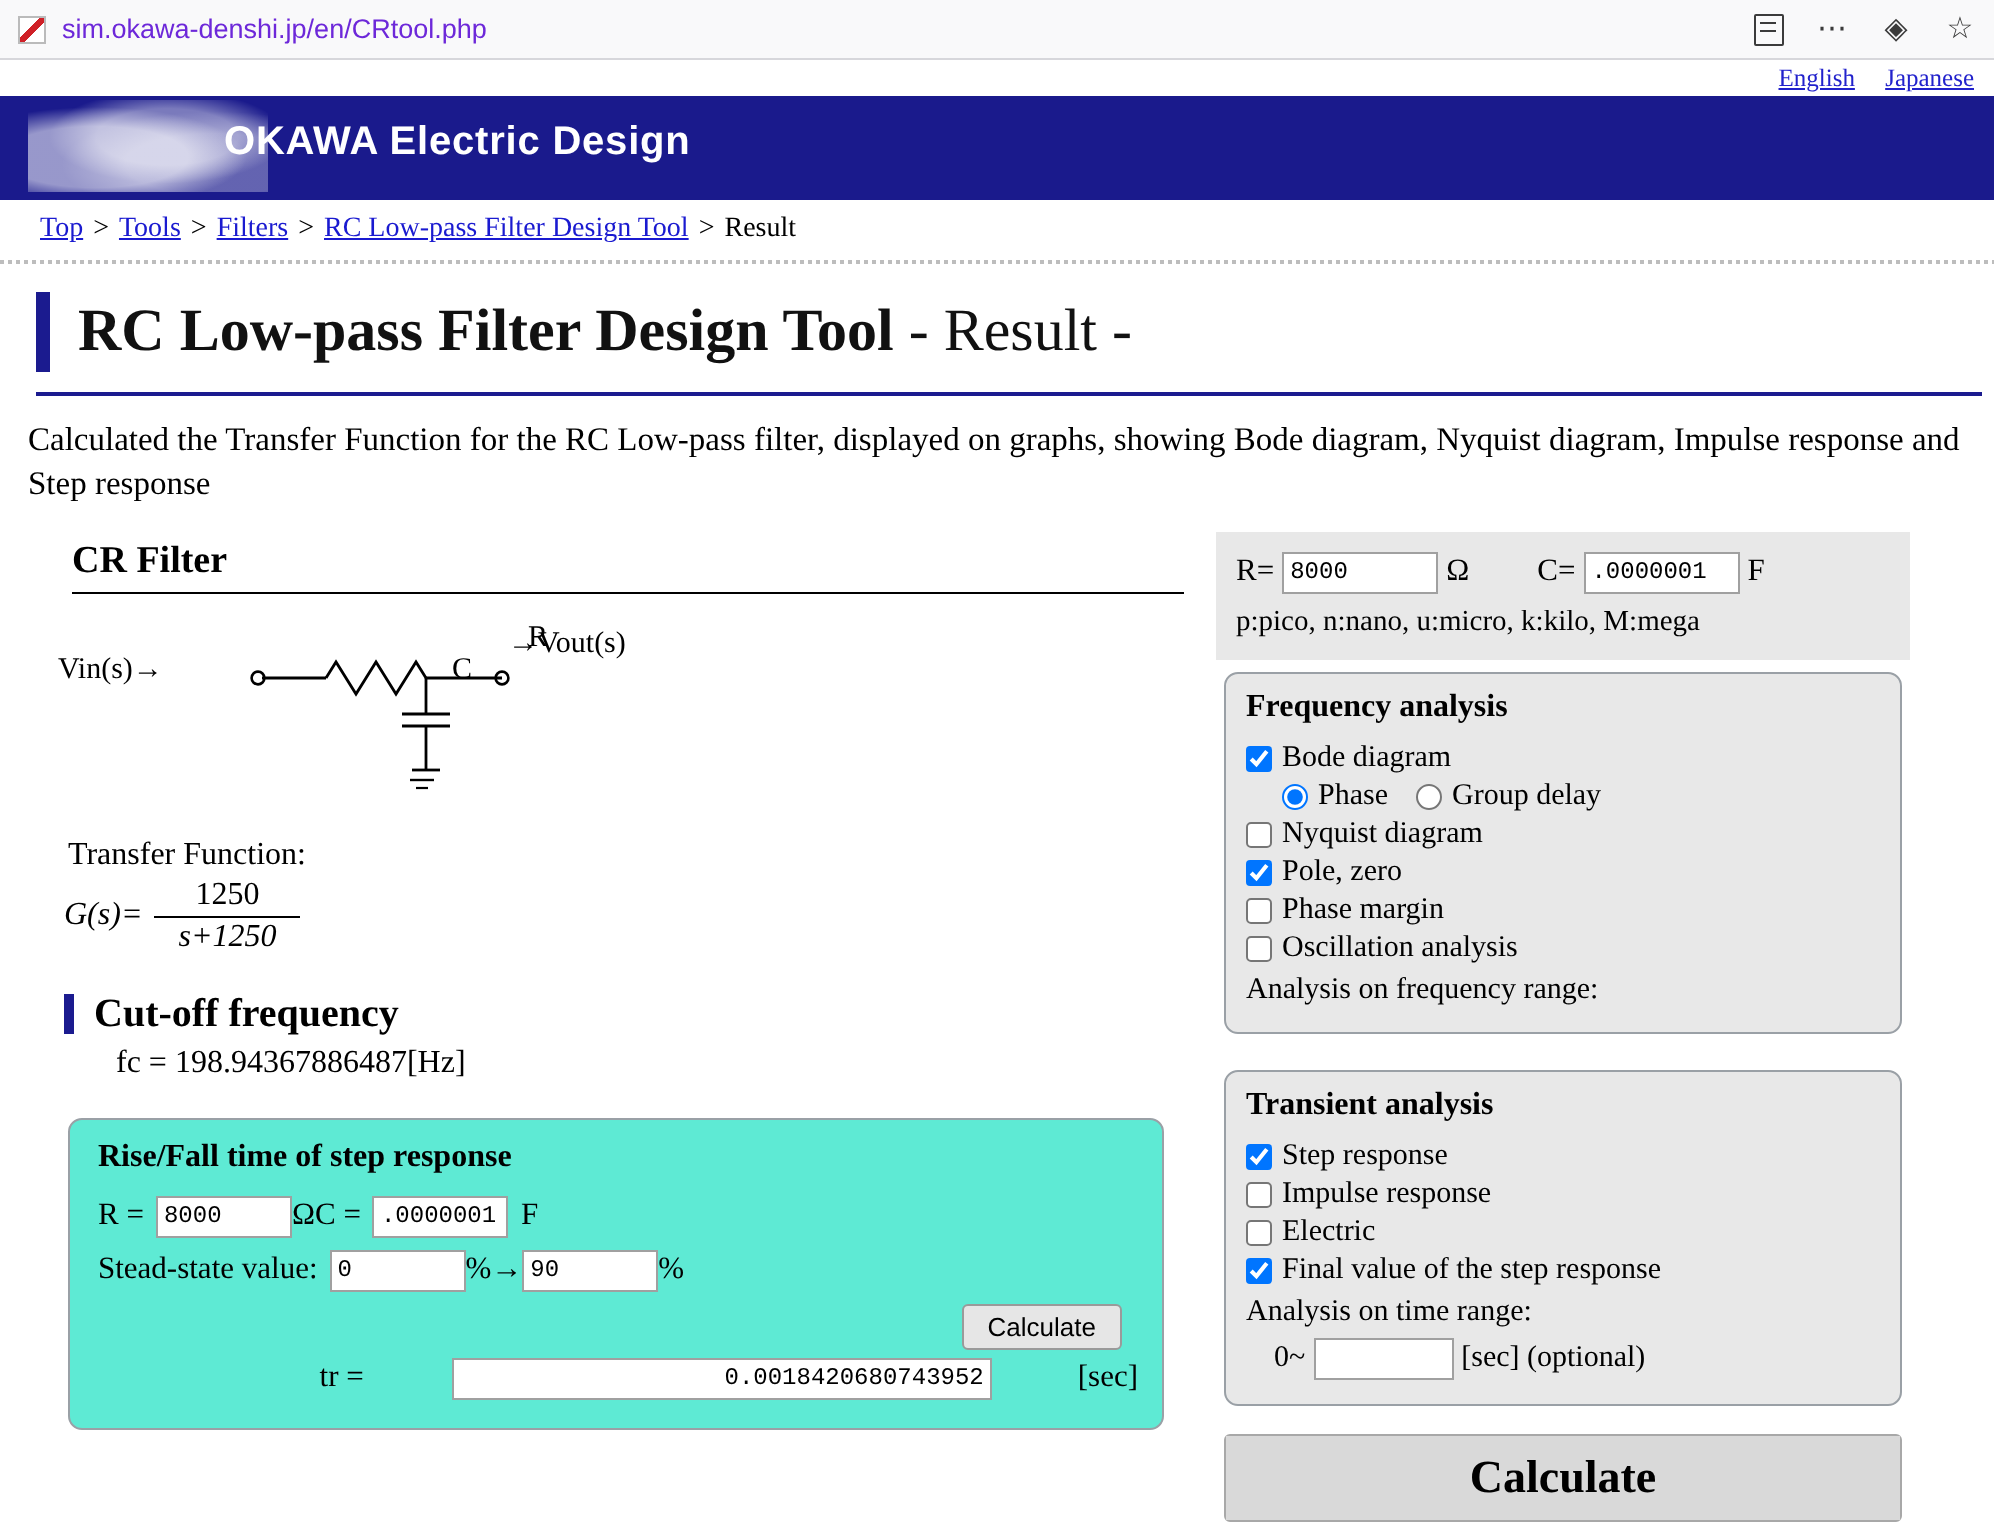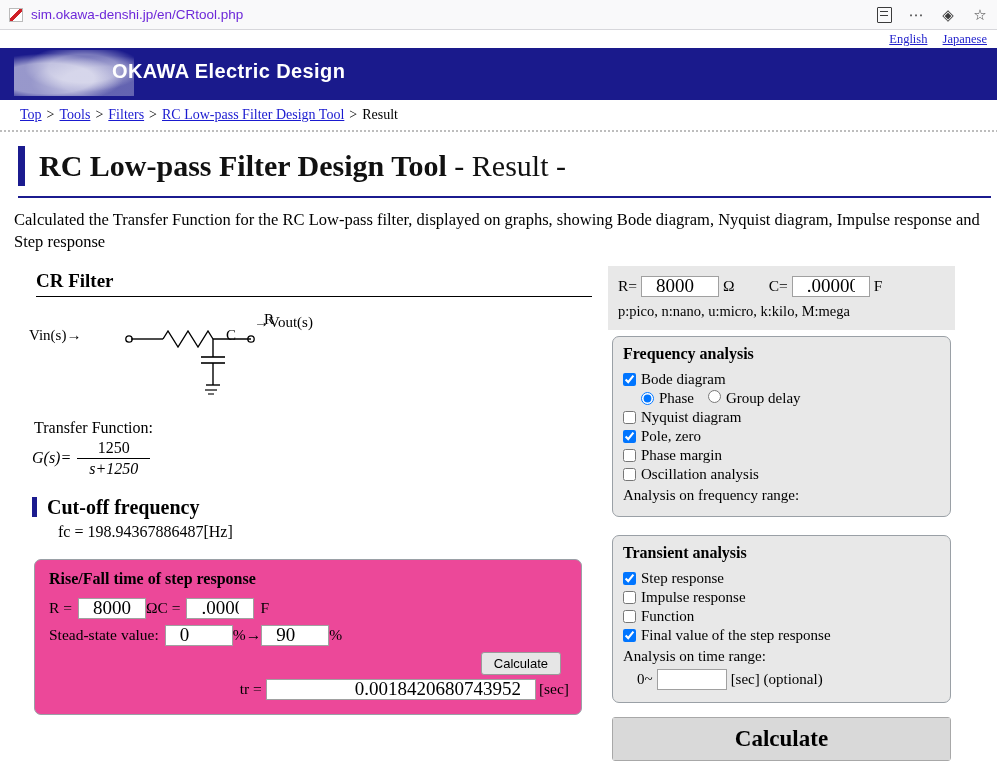--- a/index.html
+++ b/index.html
@@ -240,32 +240,32 @@
   .cutoff-title { font-size: 20px; font-weight: bold; }
   .cutoff-val { font-size: 16px; margin: 4px 0 0 44px; }
 
   .risefall-box {
     margin: 18px 0 0 20px;
     width: 548px;
     border: 1px solid #9aa0a6;
     border-radius: 7px;
     padding: 10px 12px 14px 12px;
     box-sizing: border-box;
-    background: #ec4899;
+    background: #5eead4;
   }
   .risefall-title { font-size: 16px; font-weight: bold; margin: 0 0 10px 2px; }
   .rf-line { font-size: 15.5px; margin: 0 0 6px 2px; display: flex; align-items: center; }
   .rf-line .gap { display: inline-block; width: 6px; }
 
   input[type="text"] {
-    font-family: Liberation Serif, serif;
-    font-size: 19px;
+    font-family: Liberation Mono, monospace;
+    font-size: 12px;
     border: 1px solid #a0a0a0;
     background: #fff;
-    padding: 1px 14px;
+    padding: 1px 3px;
     box-sizing: border-box;
     height: 21px;
   }
   .inp-r { width: 68px; }
   .inp-c { width: 68px; }
   .inp-steady { width: 68px; }
   .inp-90 { width: 68px; }
 
   .calc-small-wrap { text-align: right; margin: 6px 8px 2px 0; }
   button.calc-small {
@@ -276,20 +276,21 @@
     border: 1px solid #9a9a9a;
     border-radius: 3px;
     cursor: pointer;
   }
   .tr-line {
     display: flex;
     align-items: center;
     justify-content: flex-end;
     font-size: 15.5px;
     margin-top: 4px;
+    gap: 40px;
   }
   .tr-line .tr-input {
     width: 270px;
     text-align: right;
     margin: 0 3px 0 4px;
   }
 
   
   .rc-top {
     background: #e8e8e8;
@@ -512,21 +513,21 @@
         <label class="chk-row">
           <input type="checkbox" checked="" style="">
           <span>Bode diagram</span>
         </label>
 
         <div class="chk-row indent">
           <label style="display:flex;align-items:center;">
             <input type="radio" name="phasegrp" checked="" style="">
             <span>Phase</span>
           </label>
-          <label class="radio-2" style="display:flex;">
+          <label class="radio-2" style="display:flex;align-items:center;">
             <input type="radio" name="phasegrp" style="">
             <span>Group delay</span>
           </label>
         </div>
 
         <label class="chk-row">
           <input type="checkbox" style="">
           <span>Nyquist diagram</span>
         </label>
         <label class="chk-row">
@@ -553,21 +554,21 @@
         <label class="chk-row">
           <input type="checkbox" checked="" style="">
           <span>Step response</span>
         </label>
         <label class="chk-row">
           <input type="checkbox" style="">
           <span>Impulse response</span>
         </label>
         <label class="chk-row">
           <input type="checkbox" style="">
-          <span>Function</span>
+          <span>Electric</span>
         </label>
         <label class="chk-row">
           <input type="checkbox" checked="" style="">
           <span>Final value of the step response</span>
         </label>
 
         <div class="range-label">Analysis on time range:</div>
         <div class="range-row">
           <span>0~</span>
           <input type="text" value="" style="">

